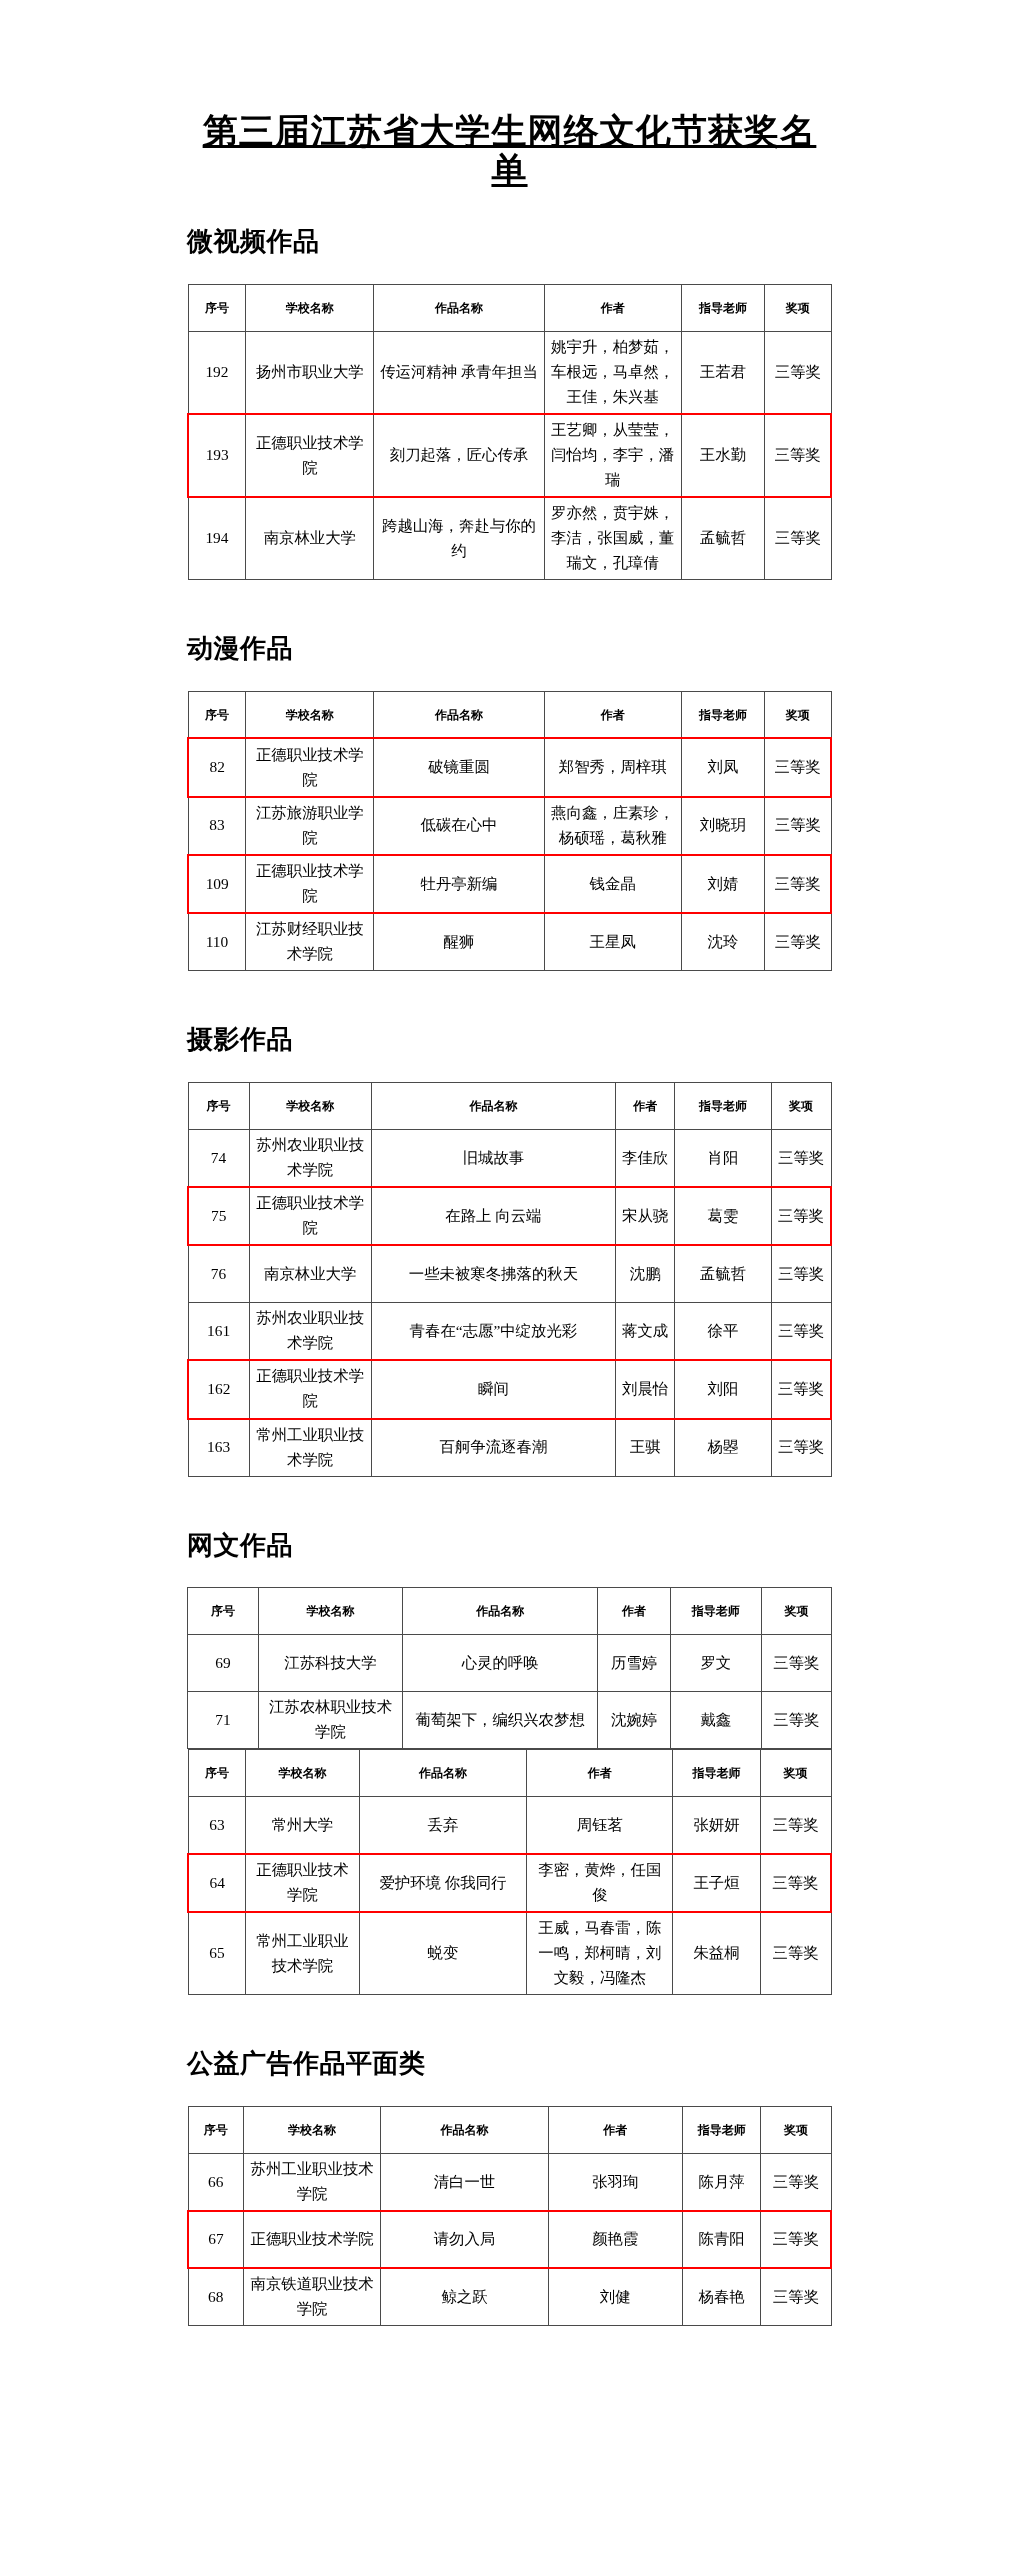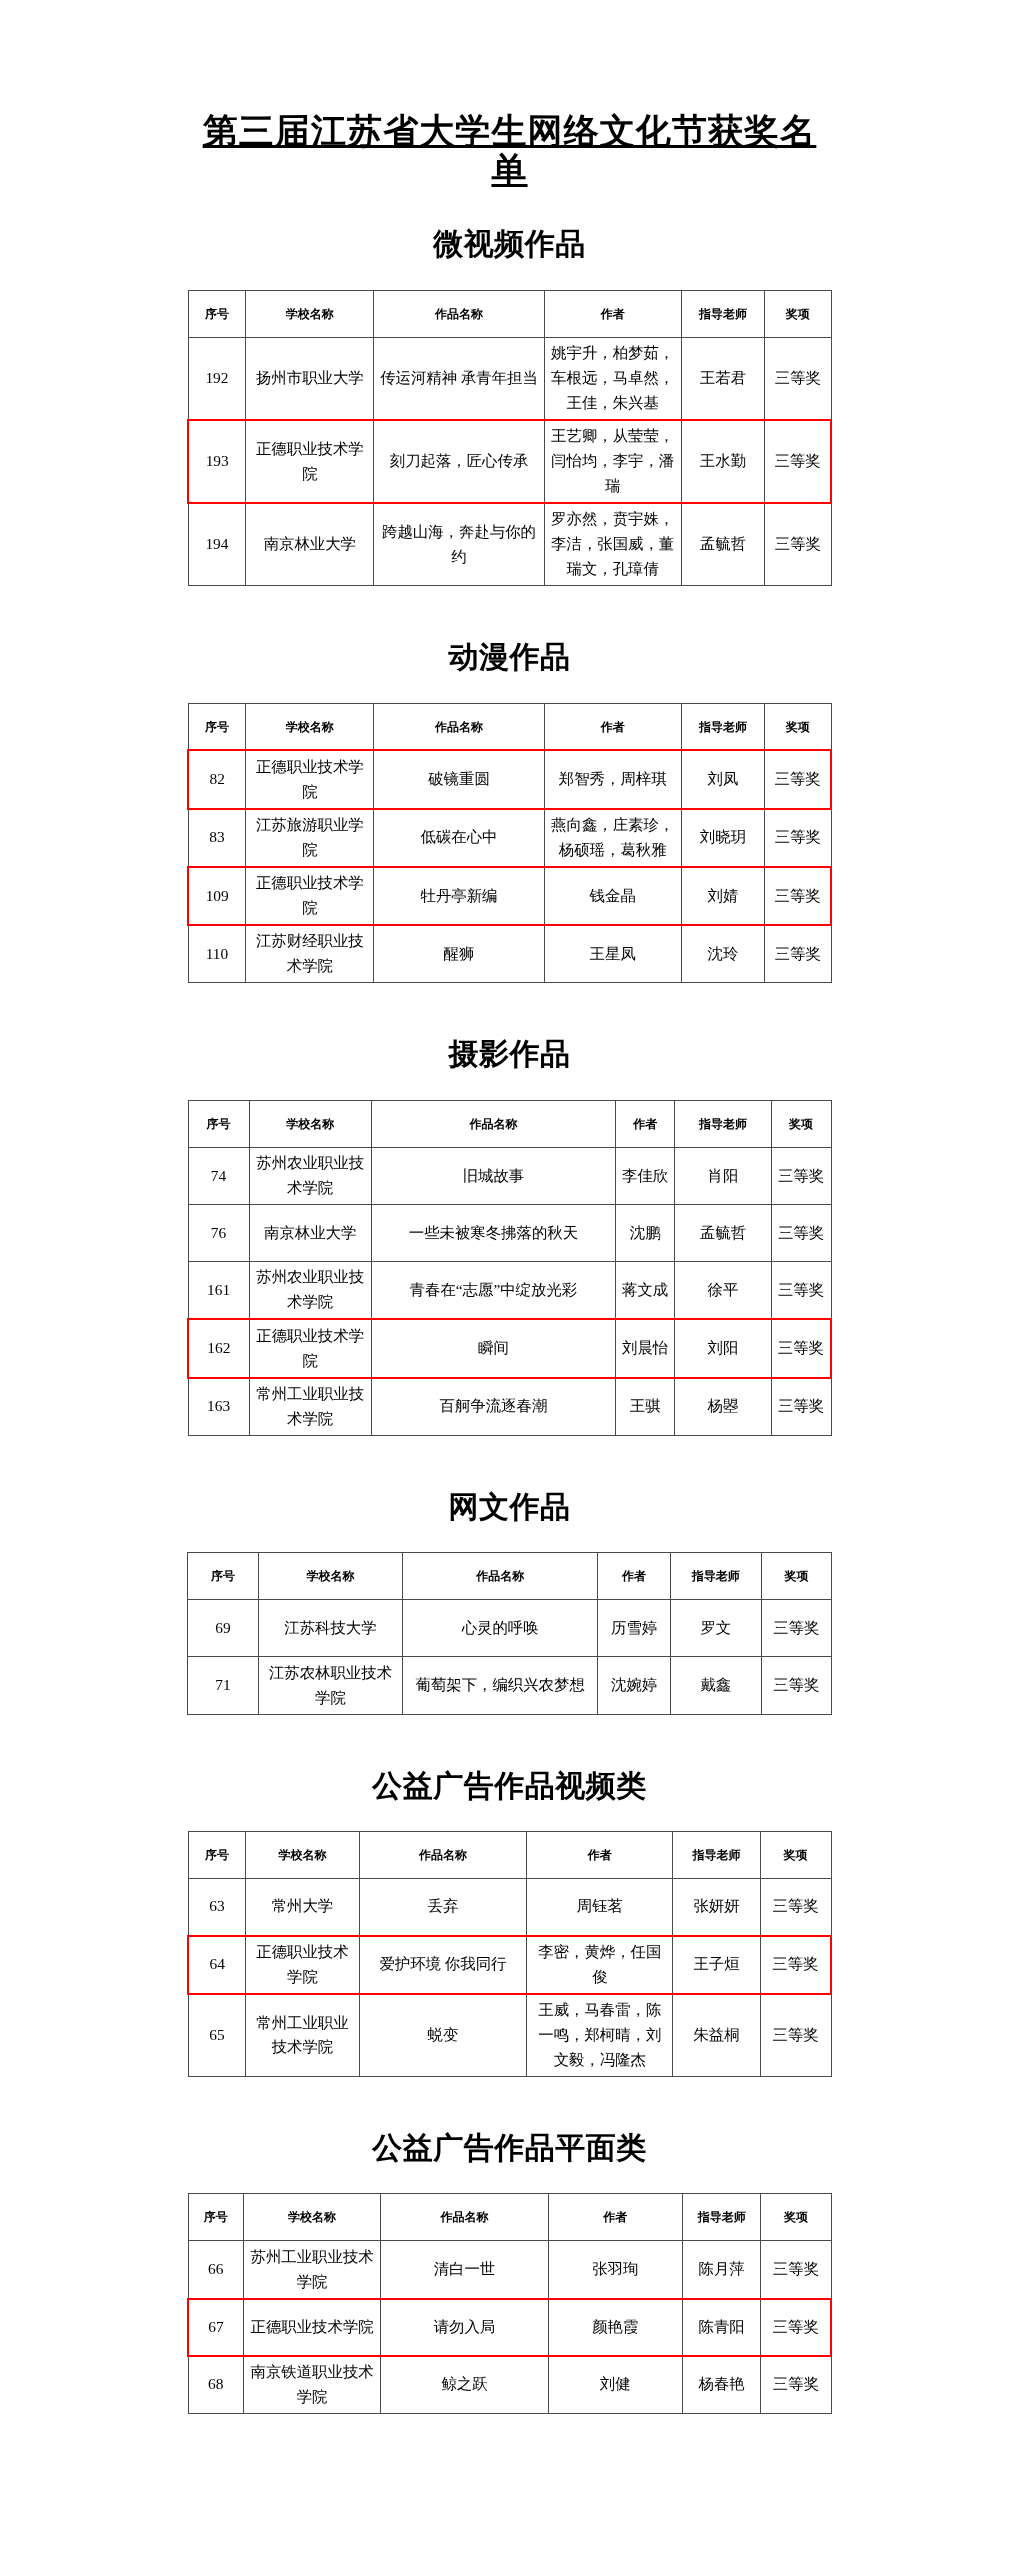--- a/index.html
+++ b/index.html
@@ -23,22 +23,22 @@
     font-size: 35px;
     line-height: 1.12;
     text-align: center;
     margin: 0;
     letter-spacing: 1.1px;
     text-decoration: underline;
   }
   .sec-title {
     font-family: "Liberation Sans", "DejaVu Sans", sans-serif;
     font-weight: 900;
-    font-size: 30px;
-    text-align: center;
+    font-size: 26px;
+    text-align: left;
     margin: 51px 0 24.4px;
     letter-spacing: 0.5px;
   }
   #sections > .sec-title:first-child { margin-top: 35px; }
   table.awards {
     width: 100%;
     border-collapse: collapse;
     table-layout: fixed;
     border: 1.6px solid #222222;
   }
@@ -196,20 +196,28 @@
         </thead>
         <tbody>
           <tr>
             <td>74</td>
             <td>苏州农业职业技术学院</td>
             <td>旧城故事</td>
             <td>李佳欣</td>
             <td>肖阳</td>
             <td>三等奖</td>
           </tr>
+          <tr class="hl">
+            <td>75</td>
+            <td>正德职业技术学院</td>
+            <td>在路上 向云端</td>
+            <td>宋从骁</td>
+            <td>葛雯</td>
+            <td>三等奖</td>
+          </tr>
           <tr>
             <td>76</td>
             <td>南京林业大学</td>
             <td>一些未被寒冬拂落的秋天</td>
             <td>沈鹏</td>
             <td>孟毓哲</td>
             <td>三等奖</td>
           </tr>
           <tr>
             <td>161</td>
@@ -269,21 +277,20 @@
           <tr>
             <td>71</td>
             <td>江苏农林职业技术学院</td>
             <td>葡萄架下，编织兴农梦想</td>
             <td>沈婉婷</td>
             <td>戴鑫</td>
             <td>三等奖</td>
           </tr>
         </tbody>
       </table>
-      <h2 class="sec-title">公益广告作品视频类</h2>
       <table class="awards">
         <colgroup>
           <col style="width: 9%;">
           <col style="width: 17.6%;">
           <col style="width: 26.1%;">
           <col style="width: 22.7%;">
           <col style="width: 13.6%;">
           <col style="width: 11%;">
         </colgroup>
         <thead>

